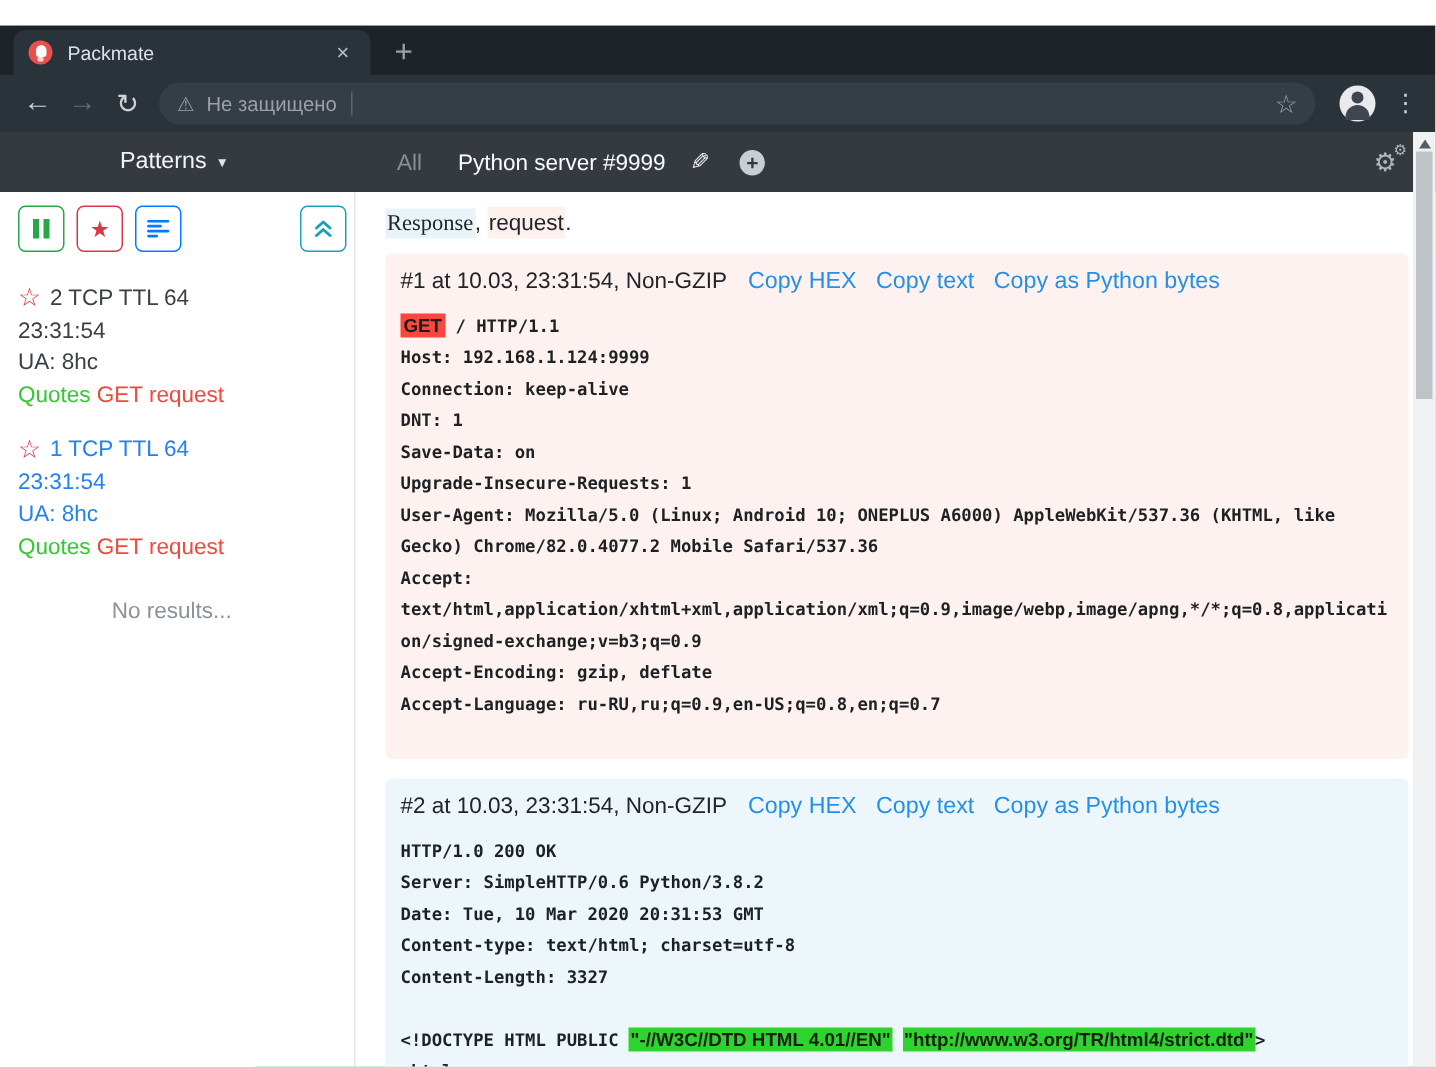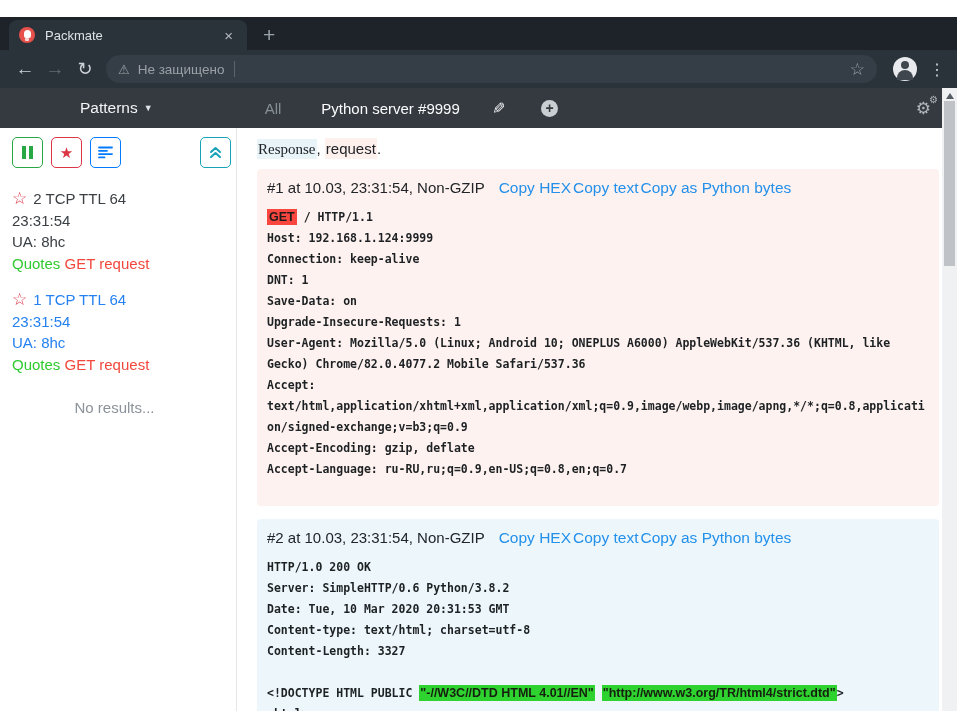--- a/index.html
+++ b/index.html
@@ -33,21 +33,21 @@
   .bookmark-star { color:#9aa0a6; font-size:17px; }
   .avatar { width:24px; height:24px; border-radius:50%; background:#e8eaed; position:relative; margin:0 12px 0 6px; }
   .avatar::before { content:""; position:absolute; top:4px; left:8px; width:8px; height:8px; border-radius:50%; background:#40464d; }
   .avatar::after { content:""; position:absolute; top:13px; left:4px; width:16px; height:10px; border-radius:8px 8px 0 0; background:#40464d; }
   .menu-dots { color:#cdd2d7; font-size:16px; letter-spacing:0; margin-right:2px; }
 
   
   .appheader { height:40px; background:#343a40; display:flex; align-items:center; color:#eceff1; }
   .patterns { margin-left:80px; font-size:15.5px; color:#f2f4f5; display:flex; align-items:center; gap:6px; }
   .patterns .caret { font-size:9px; color:#dfe3e6; }
-  .app-nav { display:flex; align-items:center; margin-left:100px; gap:16px; }
+  .app-nav { display:flex; align-items:center; margin-left:100px; gap:0; }
   .app-nav .navlink { font-size:15px; padding:0 12px; white-space:nowrap; }
   .navlink.inactive { color:#878f97; }
   .navlink.active { color:#fbfcfd; }
   .edit-icon { color:#eef1f3; font-size:16px; margin-left:4px; transform:scaleX(-1); display:inline-block; }
   .add-icon { width:17px; height:17px; border-radius:50%; background:#c9ced3; color:#343a40; font-size:14px; font-weight:bold;
               line-height:16px; text-align:center; margin-left:20px; }
   .gears { margin-left:auto; margin-right:26px; color:#b0b6bc; position:relative; font-size:17px; }
   .gears .gear-small { position:absolute; font-size:10px; top:-4px; right:-7px; }
 
   
@@ -75,21 +75,21 @@
   .main { flex:1; padding:9px 18px 0 20px; overflow:hidden; }
   .legend { font-size:15px; color:#212529; margin:3px 0 11px; }
   .hl-response { background:#e9f4f9; padding:2px 1px;font-family:Liberation Serif, serif; }
   .hl-request  { background:#fdf0ed; padding:2px 1px; }
 
   .card { border-radius:4px; padding:10px 10px 26px; margin-bottom:13px; }
   .card-request  { background:#fdf2ef; }
   .card-response { background:#edf7fb; }
   .card-head { display:flex; align-items:baseline; font-size:15px; color:#212529; }
   .card-title { white-space:nowrap; }
-  .card-actions { display:flex; gap:2px; margin-left:14px; font-size:15.5px;text-align:right; }
+  .card-actions { display:flex; gap:13px; margin-left:14px; font-size:15.5px;text-align:right; }
   .link { color:#2490ea; text-decoration:none; cursor:pointer; white-space:nowrap; }
   .packet-pre { font-family:"DejaVu Sans Mono", monospace; font-size:11.5px; line-height:21px;
                 color:#1d2124; white-space:pre-wrap; overflow-wrap:break-word; word-break:break-word; margin-top:10px;font-weight:bold; }
   .hl-red   { background:#f9473f; color:#20191a; font-family:"Liberation Sans",sans-serif; font-size:12.5px; padding:1px 2px; }
   .hl-green { background:#2fd32f; color:#16200f; font-family:"Liberation Sans",sans-serif; font-size:12.5px; padding:1px 1px; }
 
   
   .scrollbar { position:absolute; top:71px; right:0; bottom:0; width:15px; background:#f0f1f2; z-index:9; }
   .sb-up { width:0; height:0; border-left:4.5px solid transparent; border-right:4.5px solid transparent;
            border-bottom:6px solid #555c63; margin:5px auto 0; }

